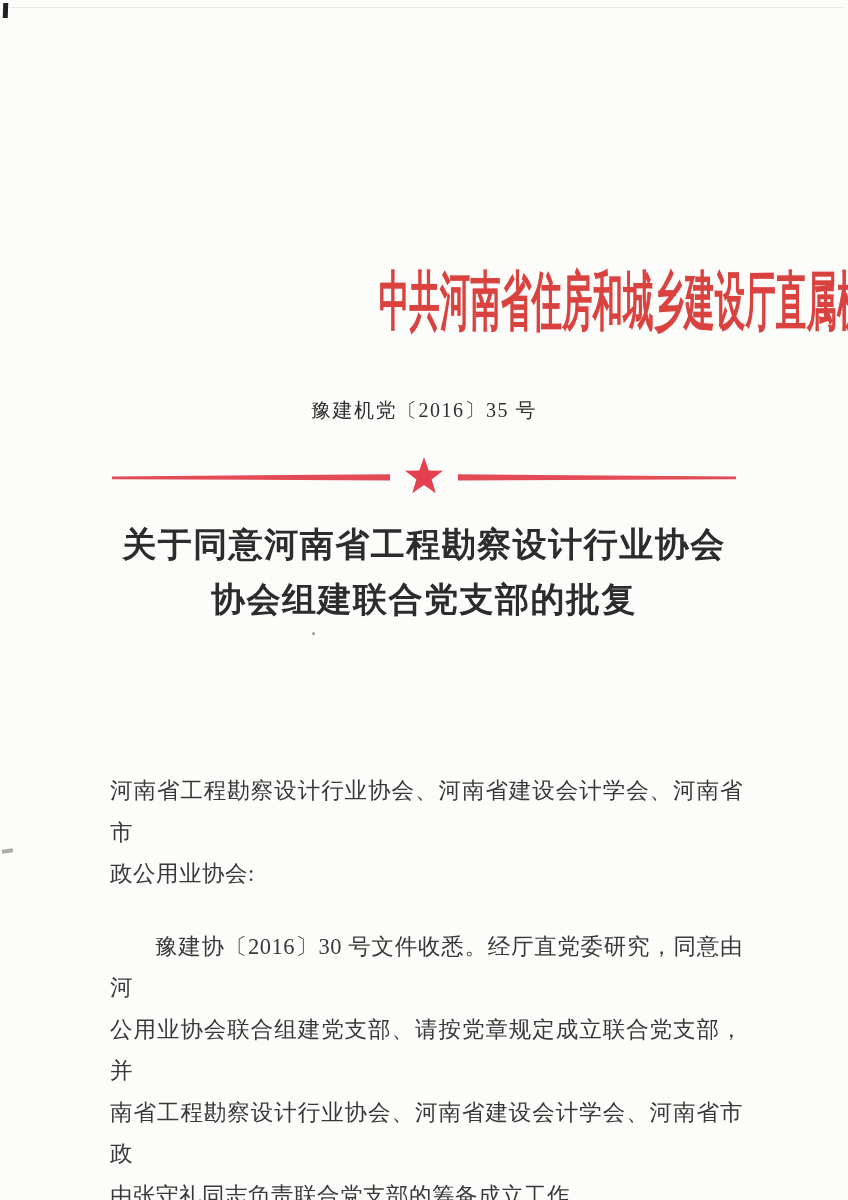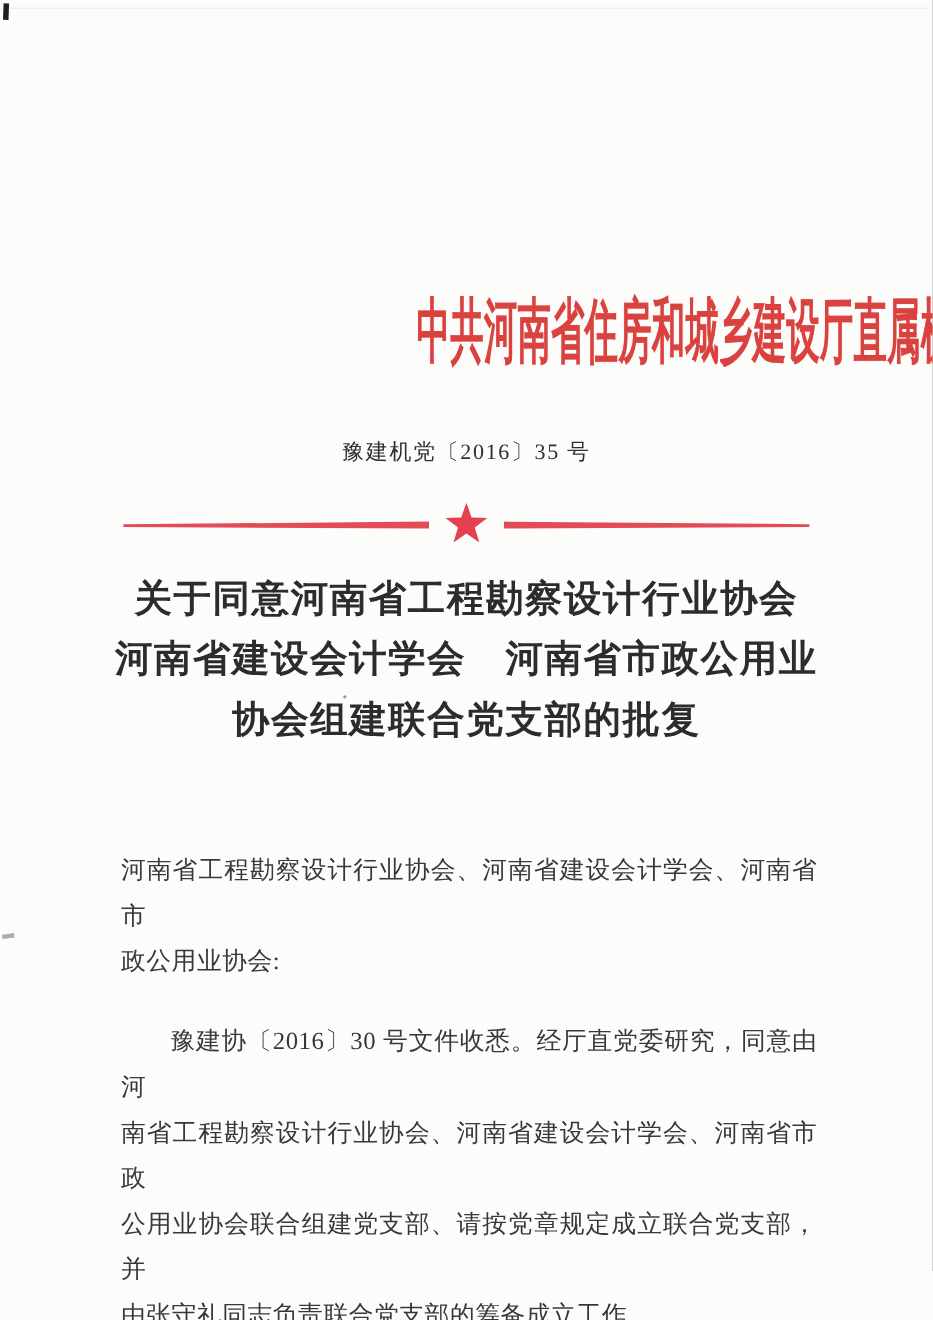--- a/index.html
+++ b/index.html
@@ -102,26 +102,25 @@
         <polygon fill="#e5404f" points="20,2 24.70,15.53 39.02,15.82 27.61,24.47 31.76,38.18 20,30 8.24,38.18 12.39,24.47 0.98,15.82 15.30,15.53"></polygon>
       </svg>
     </span>
     <svg class="rule-seg" width="278" height="10" viewBox="0 0 278 10">
       <polygon points="0,1.2 278,3.6 278,6.2 0,7.4" fill="#e34b56"></polygon>
     </svg>
   </div>
 
   <div class="doc-title">
     <div class="t-line">关于同意河南省工程勘察设计行业协会</div>
-    <div class="t-line">河南省建设会计学会　河南省市政公用业</div>
     <div class="t-line">协会组建联合党支部的批复</div>
   </div>
 
   <div class="doc-body">
     <div class="line fill">河南省工程勘察设计行业协会、河南省建设会计学会、河南省市</div>
     <div class="line">政公用业协会:</div>
     <div class="line fill indent">豫建协〔2016〕30 号文件收悉。经厅直党委研究，同意由河</div>
+    <div class="line fill">公用业协会联合组建党支部、请按党章规定成立联合党支部，并</div>
     <div class="line fill">南省工程勘察设计行业协会、河南省建设会计学会、河南省市政</div>
-    <div class="line fill">公用业协会联合组建党支部、请按党章规定成立联合党支部，并</div>
     <div class="line">由张守礼同志负责联合党支部的筹备成立工作。</div>
   </div>
 
 </div>
 
 </body></html>

